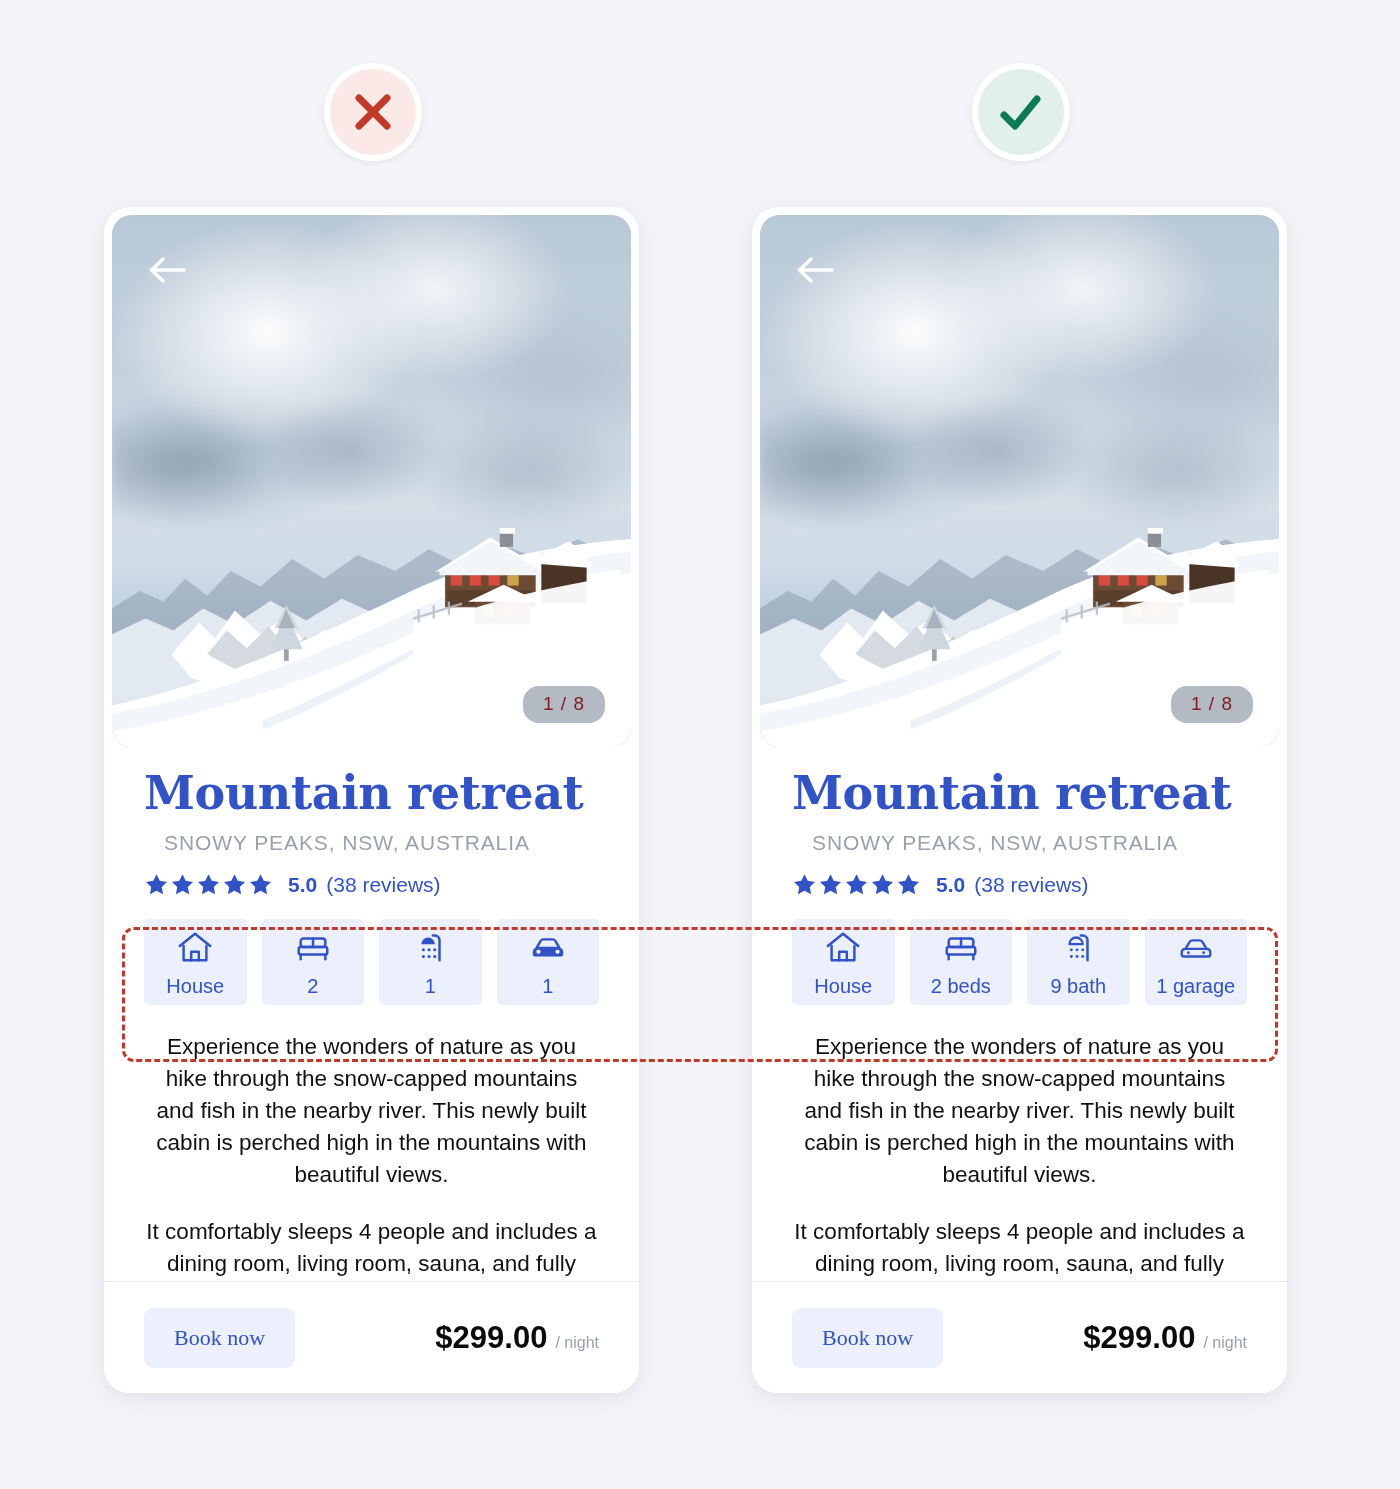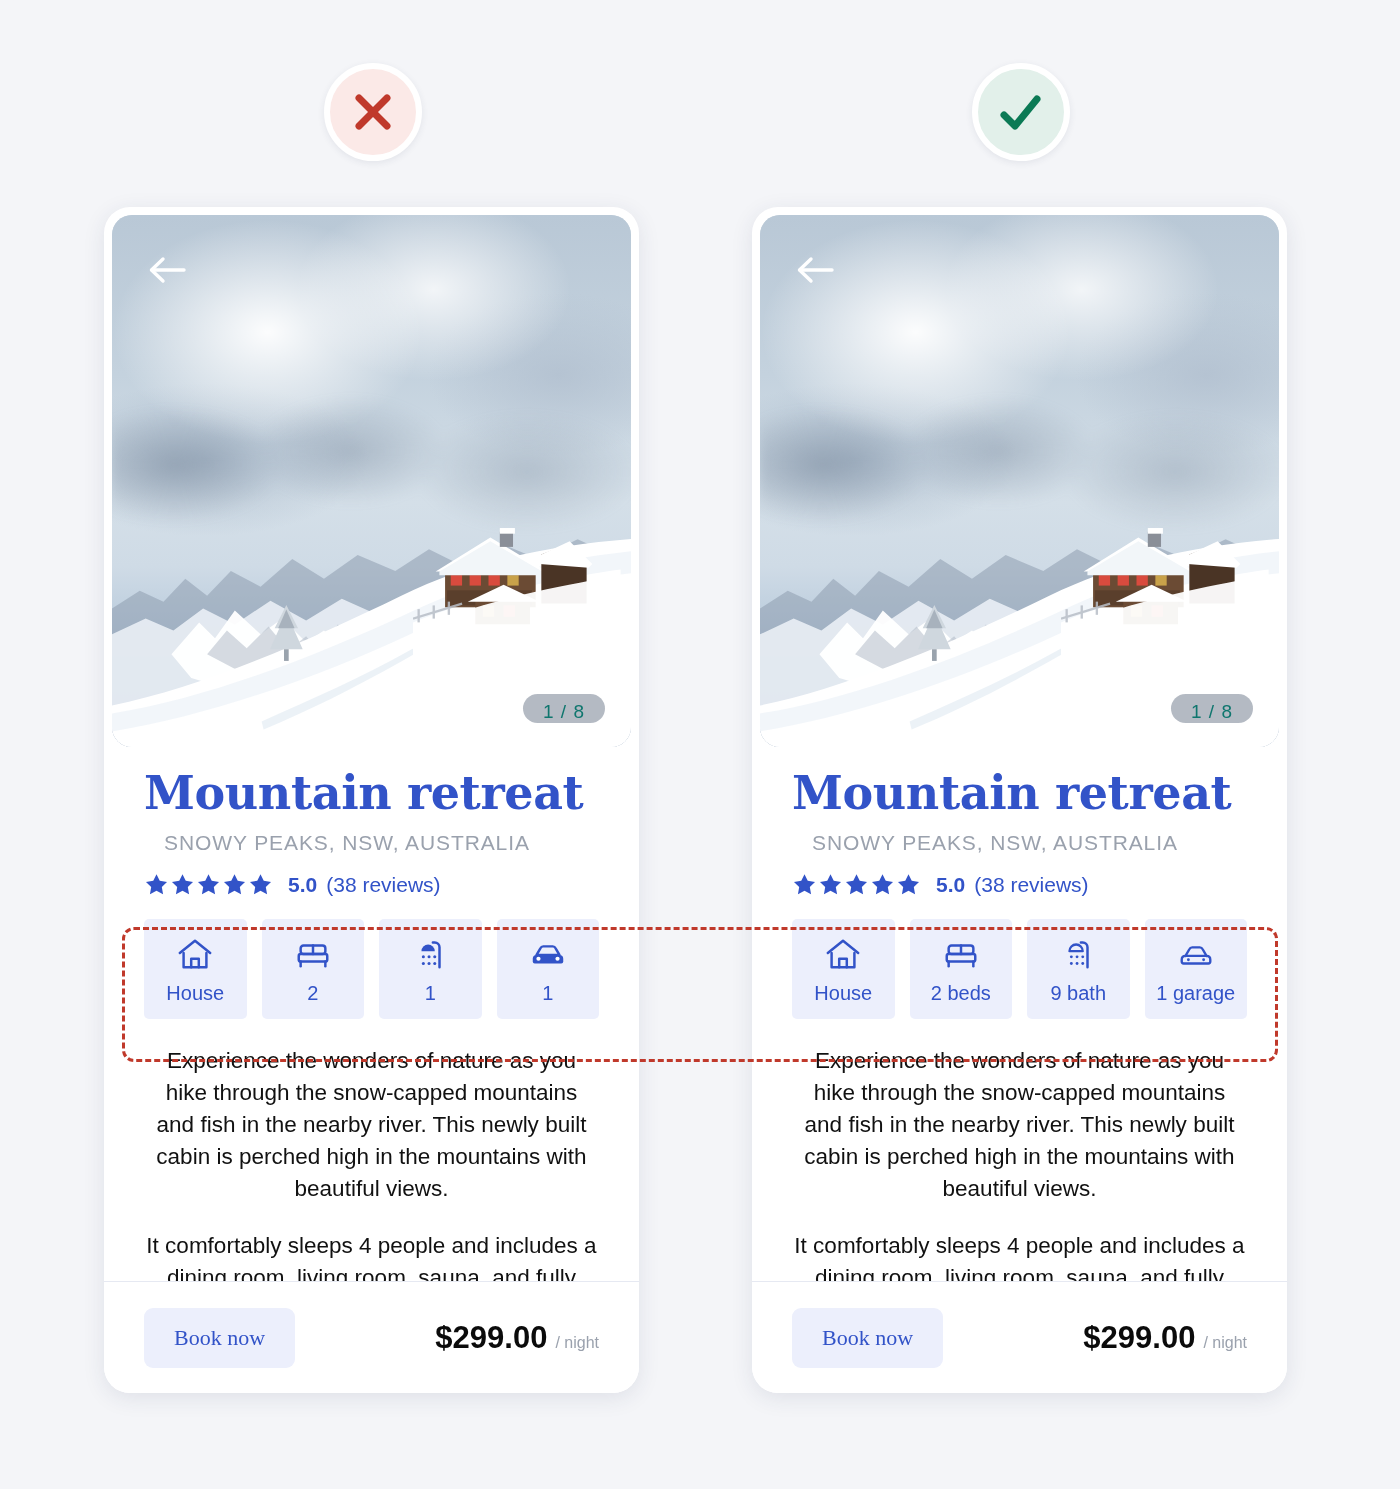--- a/index.html
+++ b/index.html
@@ -74,24 +74,24 @@
   .hero .snowfield { position: absolute; left: 0; right: 0; bottom: 0; height: 48%; }
 
   .hero .backbtn {
     position: absolute; left: 32px; top: 32px;
     width: 46px; height: 46px;
     display: flex; align-items: center; justify-content: center;
     cursor: pointer;
   }
   .hero .counter {
     position: absolute; right: 26px; bottom: 24px;
-    padding: 7px 20px 0;
+    padding: 7px 20px 8px;
     border-radius: 16px;
     background: rgba(118,130,145,0.55);
-    color: #0f766e;
+    color: #7f1d1d;
     font-size: 19px;
     letter-spacing: 1px;
     cursor: pointer;
   }
 
   
   .body { padding: 0 40px; flex: 1; overflow: hidden; }
   .title {
     font-family: "DejaVu Serif", serif;
     font-weight: bold;
@@ -113,21 +113,21 @@
     display: flex; align-items: center; gap: 9px;
     color: #3253c8;
   }
   .stars { display: flex; gap: 1px; }
   .score { font-size: 21px; font-weight: bold; color: #3253c8; margin-left: 6px; }
   .reviews { font-size: 21px; color: #3253c8; }
 
   
   .chips { display: flex; gap: 15px; margin-top: 22px; }
   .chip {
-    width: 107px; height: 100px;
+    width: 107px; height: 86px;
     background: #eceffc;
     border-radius: 5px;
     display: flex; flex-direction: column;
     align-items: center; justify-content: center;
     gap: 7px;
     cursor: pointer;
   }
   .chip .glyph { height: 42px; display: flex; align-items: center; justify-content: center; }
   .chip .lab { font-size: 20px; color: #3253c8; white-space: nowrap; }
 

